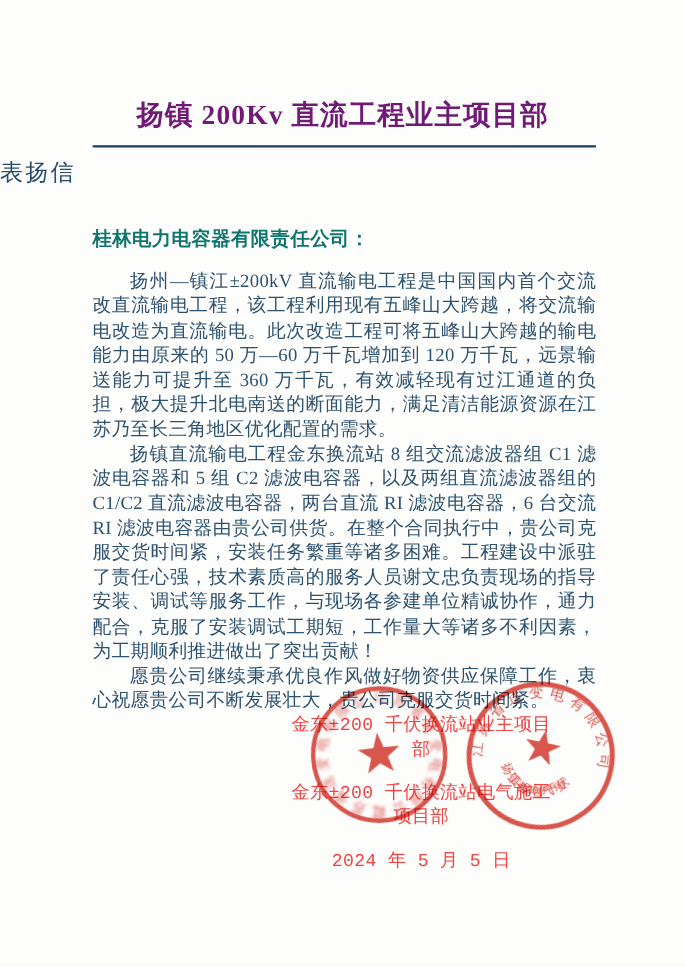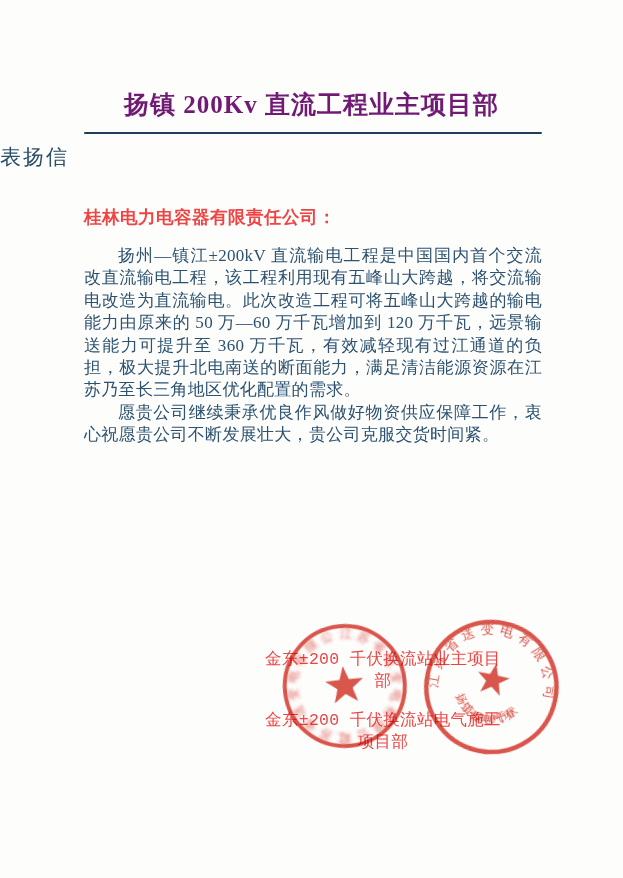--- a/index.html
+++ b/index.html
@@ -39,21 +39,21 @@
     text-align: left;
     font-size: 21px;
     color: #2a4d68;
     letter-spacing: 2px;
   }
   .salutation {
     position: absolute;
     top: 205px; left: 84px;
     font-size: 17.5px;
     font-weight: bold;
-    color: #ef4444;
+    color: #0f766e;
     letter-spacing: 0.5px;
   }
   .letter-body {
     position: absolute;
     top: 245px; left: 84px;
     width: 458px;
     font-size: 17px;
     line-height: 22.4px;
     letter-spacing: 0.3px;
     text-align: justify;
@@ -93,26 +93,28 @@
 <div class="page">
 
   <div class="org-title">扬镇 200Kv 直流工程业主项目部</div>
   <div class="title-rule"></div>
   <div class="letter-title">表扬信</div>
 
   <div class="salutation">桂林电力电容器有限责任公司：</div>
 
   <div class="letter-body">
     <p>扬州—镇江±200kV 直流输电工程是中国国内首个交流改直流输电工程，该工程利用现有五峰山大跨越，将交流输电改造为直流输电。此次改造工程可将五峰山大跨越的输电能力由原来的 50 万—60 万千瓦增加到 120 万千瓦，远景输送能力可提升至 360 万千瓦，有效减轻现有过江通道的负担，极大提升北电南送的断面能力，满足清洁能源资源在江苏乃至长三角地区优化配置的需求。</p>
+    <p>扬镇直流输电工程金东换流站 8 组交流滤波器组 C1 滤波电容器和 5 组 C2 滤波电容器，以及两组直流滤波器组的 C1/C2 直流滤波电容器，两台直流 RI 滤波电容器，6 台交流 RI 滤波电容器由贵公司供货。在整个合同执行中，贵公司克服交货时间紧，安装任务繁重等诸多困难。工程建设中派驻了责任心强，技术素质高的服务人员谢文忠负责现场的指导安装、调试等服务工作，与现场各参建单位精诚协作，通力配合，克服了安装调试工期短，工作量大等诸多不利因素，为工期顺利推进做出了突出贡献！</p>
     <p>愿贵公司继续秉承优良作风做好物资供应保障工作，衷心祝愿贵公司不断发展壮大，贵公司克服交货时间紧。</p>
   </div>
 
   <div class="signature-block">
     <div class="sig-line1">金东±200 千伏换流站业主项目部</div>
     <div class="sig-line2">金东±200 千伏换流站电气施工项目部</div>
+    <div class="sig-date">2024 年 5 月 5 日</div>
   </div>
 
   <div class="stamp stamp-left">
     <svg width="140" height="140" viewBox="0 0 140 140">
       <circle class="seal-ring" cx="70" cy="70" r="60" stroke-width="4" style="filter: blur(0.5px)"></circle>
       <path id="lsealpath" d="M 70,22 a 48,48 0 1 1 -0.1,0" fill="none"></path>
       <g style="filter: blur(1.4px); opacity: 0.9;">
         <text class="seal-text" font-size="12.5" letter-spacing="4">
           <textPath href="#lsealpath" startOffset="0%">江苏省送变电有限公司</textPath>
         </text>

